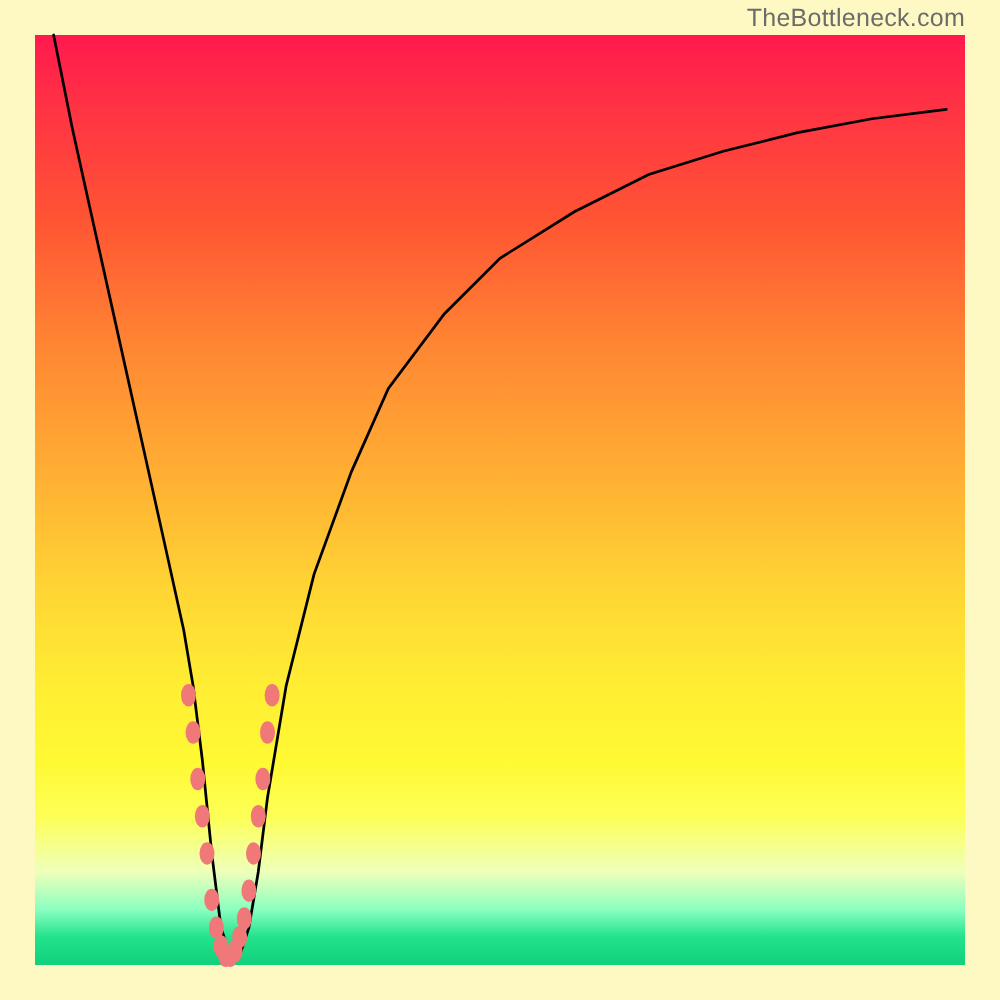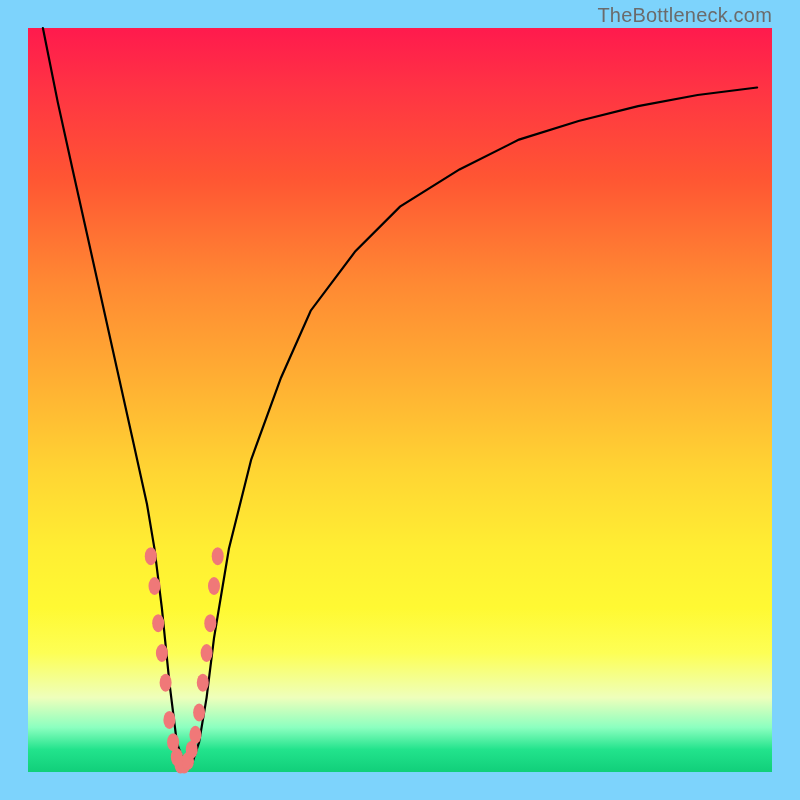--- a/index.html
+++ b/index.html
@@ -9,21 +9,21 @@
     height: 800px;
     overflow: hidden;
     background: #000;
     font-family: Arial, Helvetica, sans-serif;
   }
   .frame {
     position: absolute;
     left: 0; top: 0;
     width: 800px;
     height: 800px;
-    background: #7dd3fc;
+    background: #fef9c3;
   }
   .plot-area {
     position: absolute;
     background: linear-gradient(to bottom,
       #ff1a4d 0%,
       #ff3344 8%,
       #ff5533 20%,
       #ff8833 34%,
       #ffb133 48%,
       #ffd633 60%,

